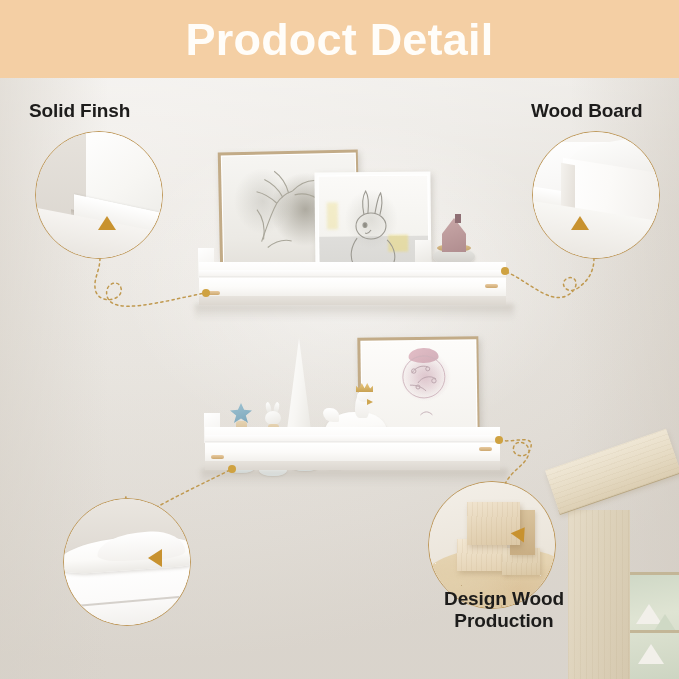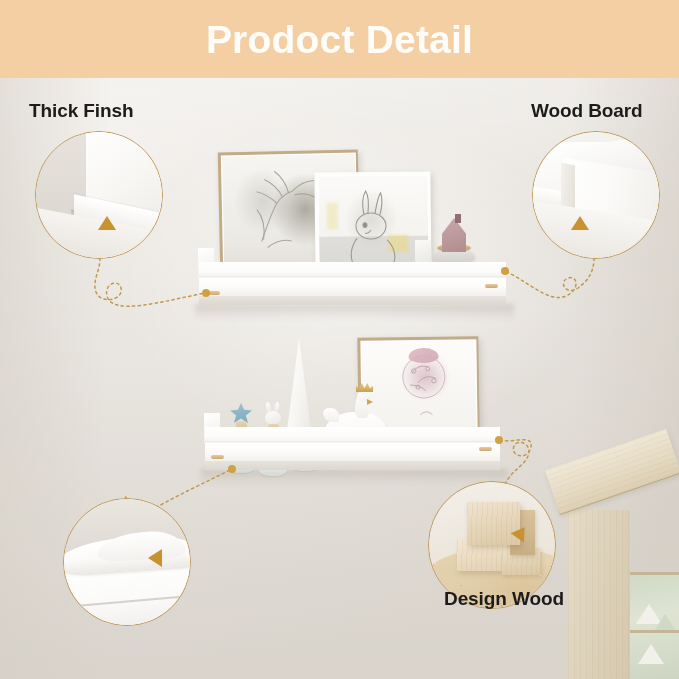--- a/index.html
+++ b/index.html
@@ -28,21 +28,21 @@
     background:radial-gradient(closest-side, rgba(255,255,255,.55), rgba(255,255,255,0));
   }
 
   
   .banner{
     position:absolute;left:0;top:0;width:679px;height:78px;
     background:#f4cfa4;
     display:flex;align-items:center;justify-content:center;
   }
   .banner-title{
-    color:#fffdf9;font-size:39px;font-weight:bold;letter-spacing:.2px;
+    color:#fffdf9;font-size:45px;font-weight:bold;letter-spacing:.2px;
     line-height:1;text-align:center;
   }
 
   
   .label{
     position:absolute;color:#1d1c1b;font-size:19px;font-weight:bold;
     letter-spacing:-.1px;line-height:1.18;white-space:nowrap;
   }
   .label.two-line{white-space:normal;text-align:center;}
   #lbl-smooth{left:29px;top:100px;}
@@ -525,19 +525,20 @@
           <div class="sw-grain"></div>
         </div>
       <div class="sw-b1-side"></div>
       <div class="blk sw-b1">
           <div class="sw-grain"></div>
         </div>
       <div class="arrow" style="left:84px;top:44px;border-left:8px solid transparent;border-right:8px solid transparent;border-bottom:13px solid #c8922f;transform:rotate(35deg)"></div>
     </div>
   </div>
 
-  <div class="label" id="lbl-smooth">Thick Finsh</div>
+  <div class="label" id="lbl-smooth">Solid Finsh</div>
   <div class="label" id="lbl-thick">Wood Board</div>
   <div class="label two-line" id="lbl-solid">
     <div>Design Wood</div>
+    <div>Production</div>
   </div>
 
 </div>
 
 </body></html>

